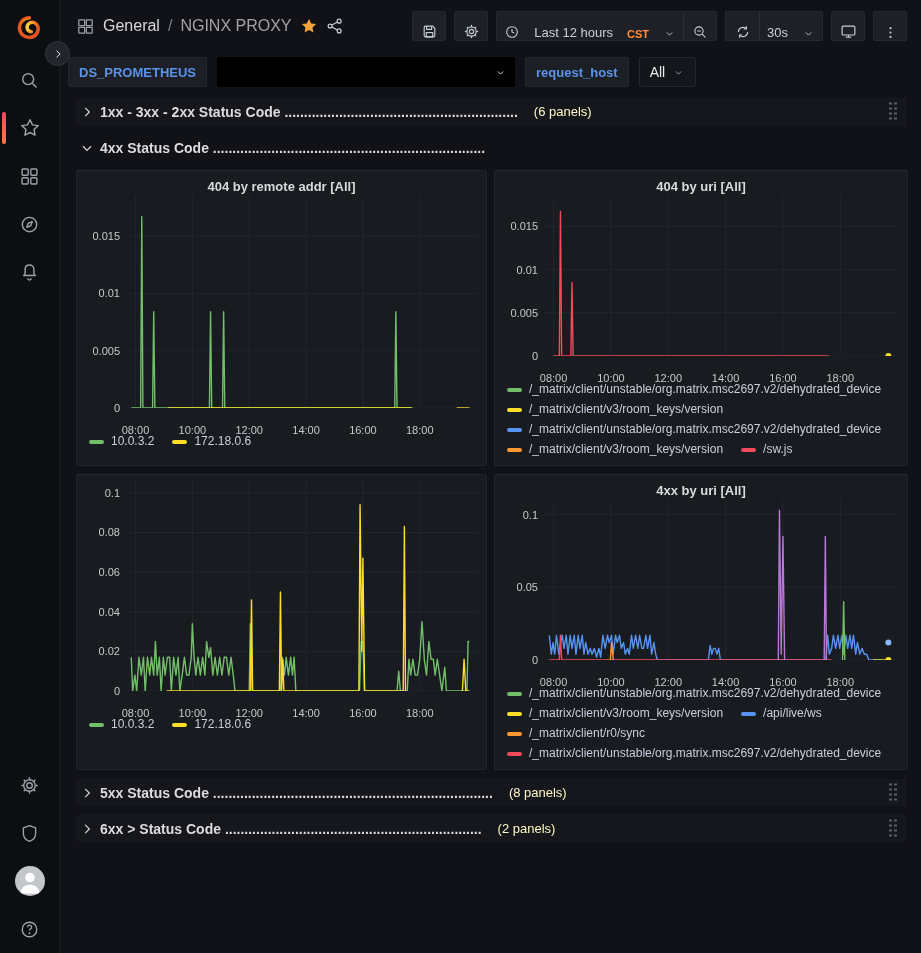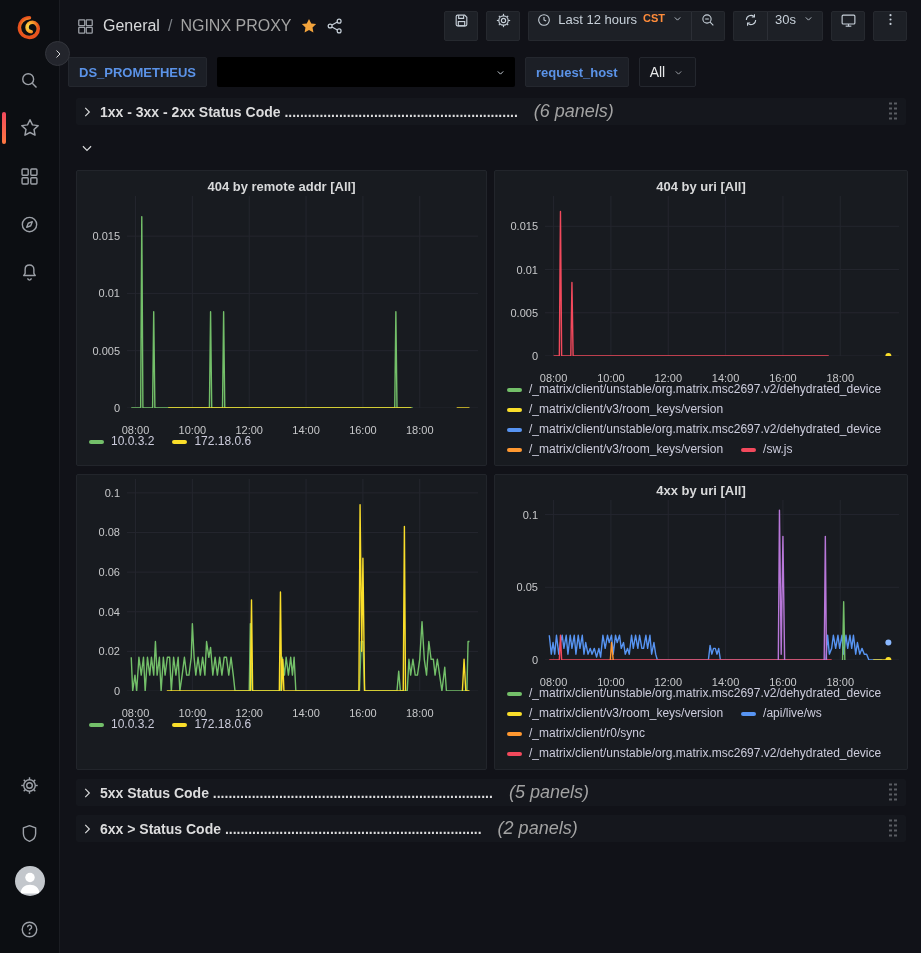--- a/index.html
+++ b/index.html
@@ -33,21 +33,21 @@
   
   .topbar { height:52px; display:flex; align-items:center; padding:0 14px 0 16px; background:#111218; }
   .crumbs { display:flex; align-items:center; gap:8px; min-width:0; }
   .crumbs svg.apps { stroke:#9da1a8; fill:none; stroke-width:1.6; }
   .crumb-folder { font-size:16px; color:#d8d9da; cursor:pointer; }
   .crumb-sep { font-size:16px; color:#7b7f85; }
   .crumb-title { font-size:16px; color:#a3a3a3; cursor:pointer; }
   .controls { margin-left:auto; display:flex; align-items:center; gap:8px; }
   .tb-btn {
     height:30px; min-width:34px; padding:0 7px; background:#1d2026; border:1px solid #26292f; border-radius:2px;
-    display:flex; align-items:flex-start; justify-content:center; gap:6px; cursor:pointer; color:#c7d0d9; font-size:13px;
+    display:flex; align-items:flex-end; justify-content:center; gap:14px; cursor:pointer; color:#c7d0d9; font-size:13px;
   }
   .tb-btn svg { stroke:#c7d0d9; fill:none; stroke-width:1.6; }
   .tb-group { display:flex; align-items:stretch; }
   .tb-group .tb-btn:first-child { border-right:none; border-top-right-radius:0; border-bottom-right-radius:0; }
   .tb-group .tb-btn:last-child { border-left:1px solid #2c2f36; border-top-left-radius:0; border-bottom-left-radius:0; }
   .tz { color:#ff8c3a; font-weight:bold; font-size:11px; }
 
   
   .varbar { height:40px; display:flex; align-items:center; gap:10px; padding:0 17px 0 8px; }
   .var-label {
@@ -66,21 +66,21 @@
   .var-value svg { stroke:#9da1a8; fill:none; stroke-width:1.8; }
 
   
   .dash { flex:1; padding:6px 15px 0 16px; overflow:hidden; }
   .rowhdr {
     height:27px; display:flex; align-items:center; gap:6px; padding:0 6px 0 4px; margin-bottom:9px;
     background:#15171d; border-radius:2px; position:relative; cursor:pointer;
   }
   .rowhdr svg.chev { stroke:#d8d9da; fill:none; stroke-width:2; flex:0 0 auto; }
   .rowhdr .rtitle { font-weight:bold; font-size:14px; color:#dcdcdd; white-space:nowrap; overflow:hidden; }
-  .rowhdr .rcount { font-style:italic; color:#a3a3a3; font-size:18px; margin-left:10px; white-space:nowrap; }
+  .rowhdr .rcount { color:#fef9c3; font-size:13px; margin-left:10px; white-space:nowrap; }
   .grip { position:absolute; right:8px; top:50%; transform:translateY(-50%); display:grid; grid-template-columns:repeat(2,4px); grid-auto-rows:4px; gap:1px; cursor:grab; }
   .grip i { width:2.5px; height:2.5px; background:#5a5d63; display:block; }
 
   .panel-grid { display:grid; grid-template-columns:411px 414px; gap:8px 7px; margin-bottom:9px; }
   .panel {
     height:296px; background:#181b20; border:1px solid #22252b; border-radius:2px;
     padding:4px 8px 0 8px; overflow:hidden; display:flex; flex-direction:column;
   }
   .panel-title { text-align:center; font-size:13px; font-weight:bold; color:#d8d9da; padding:4px 0 2px; cursor:pointer; flex:0 0 auto; }
 
@@ -326,20 +326,21 @@
             <i></i>
             <i></i>
             <i></i>
           </span>
       </div>
 
       <div class="rowhdr" style="background:transparent;">
         <svg class="chev" width="14" height="14" viewBox="0 0 24 24">
             <polyline points="5,9 12,16 19,9"></polyline>
           </svg>
+        <span class="rtitle"><span>4xx Status Code</span> <span>......................................................................</span></span>
       </div>
 
       <div class="panel-grid">
         <div class="panel">
           <div class="panel-title">404 by remote addr [All]</div>
           <div class="chart chart-tall">
               <div class="plot-row">
        <div class="yaxis">
                   <span style="top:100%">0</span>
                   <span style="top:72.97297297297297%">0.005</span>
@@ -558,21 +559,21 @@
               </div>
             </div>
         </div>
       </div>
 
       <div class="rowhdr">
         <svg class="chev" width="14" height="14" viewBox="0 0 24 24">
             <polyline points="9,5 16,12 9,19"></polyline>
           </svg>
         <span class="rtitle"><span>5xx Status Code</span> <span>........................................................................</span></span>
-        <span class="rcount">(5 panels)</span>
+        <span class="rcount">(8 panels)</span>
         <span class="grip">
             <i></i>
             <i></i>
             <i></i>
             <i></i>
             <i></i>
             <i></i>
             <i></i>
             <i></i>
           </span>

